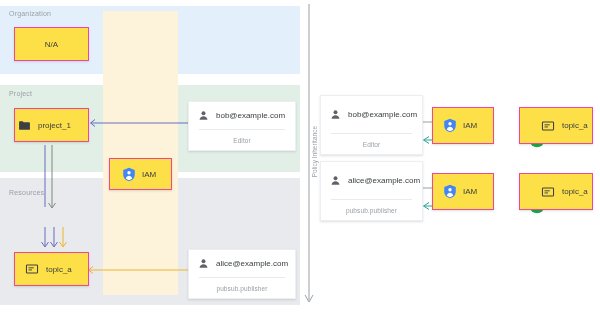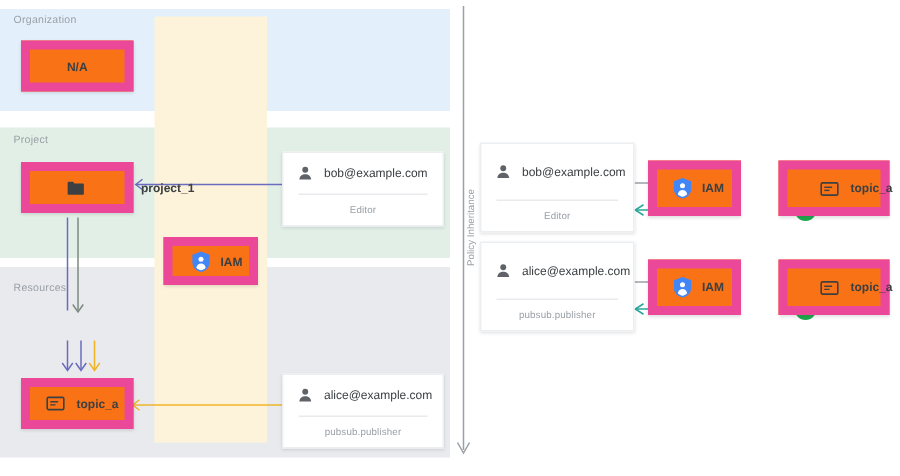--- a/index.html
+++ b/index.html
@@ -5,22 +5,22 @@
   html,body{margin:0;padding:0;background:#ffffff;}
   body{width:600px;height:317px;position:relative;overflow:hidden;
        font-family:"Liberation Sans","DejaVu Sans",sans-serif;
        color:#3c4043;-webkit-font-smoothing:antialiased;}
 
   
   .panel{position:absolute;}
   .band{position:absolute;left:0;}
   .band-label{position:absolute;font-size:7px;color:#9aa0a6;letter-spacing:.2px;}
 
-  .card{position:absolute;background:#f97316;border:6px solid #ec4899;
-        box-shadow:0 1px 2px rgba(60,64,67,.16);box-sizing:border-box;font-weight:bold;}
+  .card{position:absolute;background:#fde047;border:1px solid #ec4899;
+        box-shadow:0 1px 2px rgba(60,64,67,.16);box-sizing:border-box;}
 
   .row{display:flex;align-items:center;height:100%;}
   .card-text{font-size:8px;color:#3c4043;white-space:nowrap;}
   .icon{flex:0 0 auto;display:flex;align-items:center;justify-content:center;}
 
   
   .principal{position:absolute;background:#fff;border:1px solid #eceff1;
              box-shadow:0 1px 2px rgba(60,64,67,.16);box-sizing:border-box;
              display:flex;flex-direction:column;}
   .principal-top{flex:1 1 auto;display:flex;align-items:center;padding-left:9px;}
@@ -76,21 +76,21 @@
     <polyline points="21.5,15 25,20 28.5,15" fill="none" stroke="#f0b429" stroke-width="1"></polyline>
   </svg>
 
   <div class="card" style="left:14px;top:27px;width:75px;height:34px;">
     <div class="row" style="justify-content:center;">
       <span class="card-text">N/A</span>
     </div>
   </div>
 
   <div class="card" style="left:14px;top:108px;width:75px;height:34px;">
-    <div class="row" style="padding-left:24px;gap:30px;">
+    <div class="row" style="padding-left:3px;">
       <span class="icon" style="width:13px;height:13px;">
         <svg viewBox="0 0 24 24" width="13" height="13">
           <path d="M2 5.5a1.5 1.5 0 0 1 1.5-1.5h5l2 2.2h10A1.5 1.5 0 0 1 22 7.7v11.3a1 1 0 0 1-1 1H3a1 1 0 0 1-1-1z" fill="#3c4043"></path>
         </svg>
       </span>
       <span class="card-text" style="margin-left:7px;">project_1</span>
     </div>
   </div>
 
 

